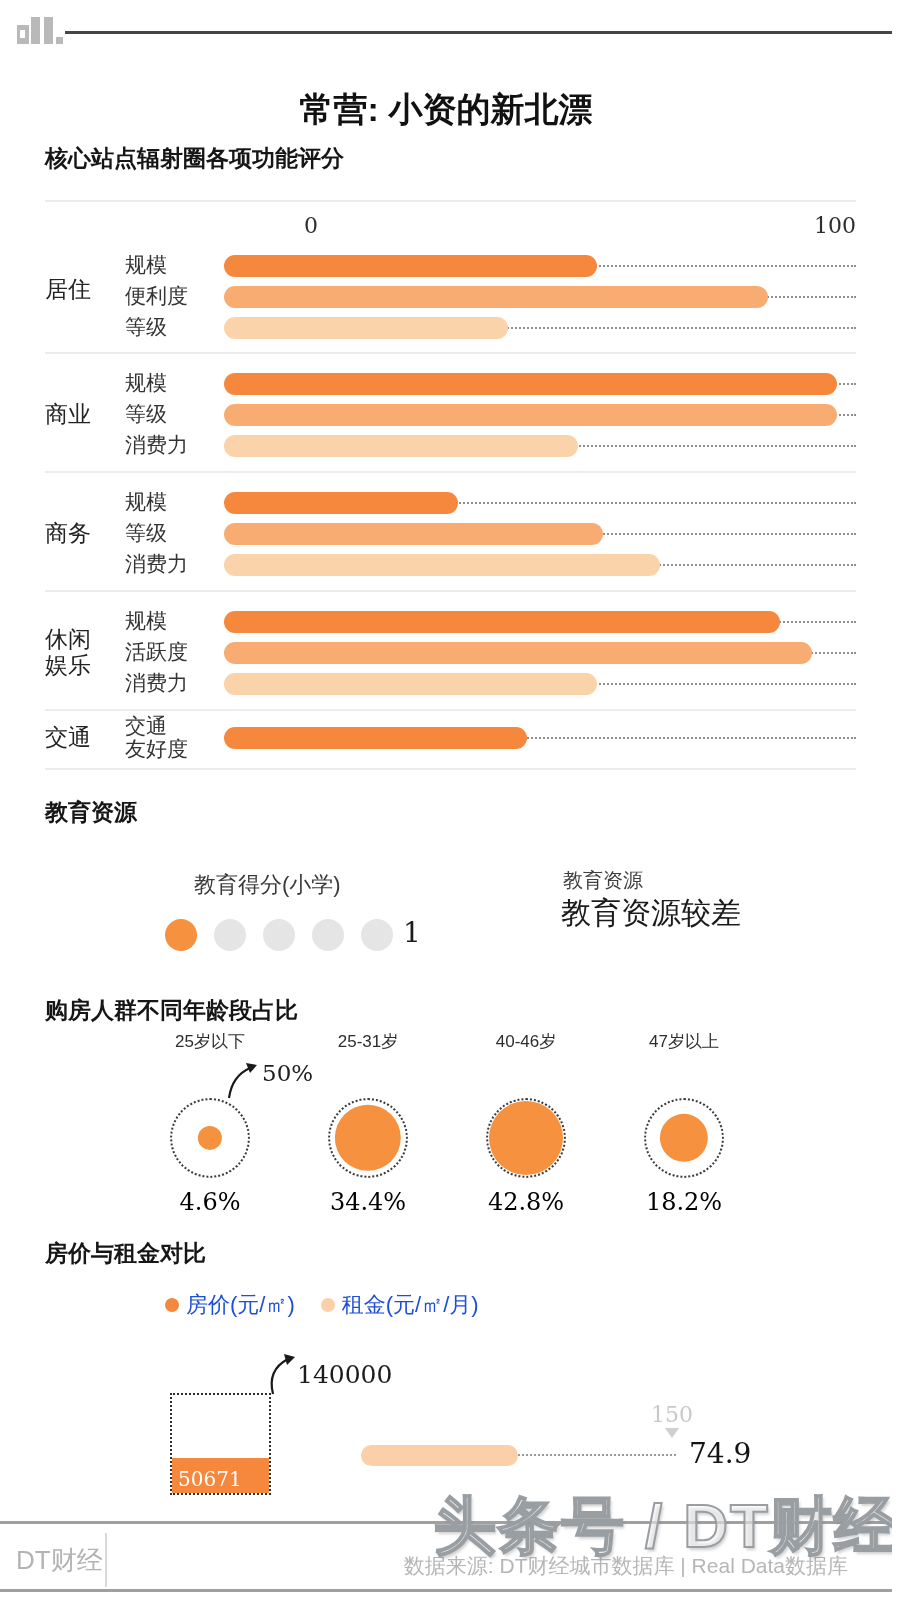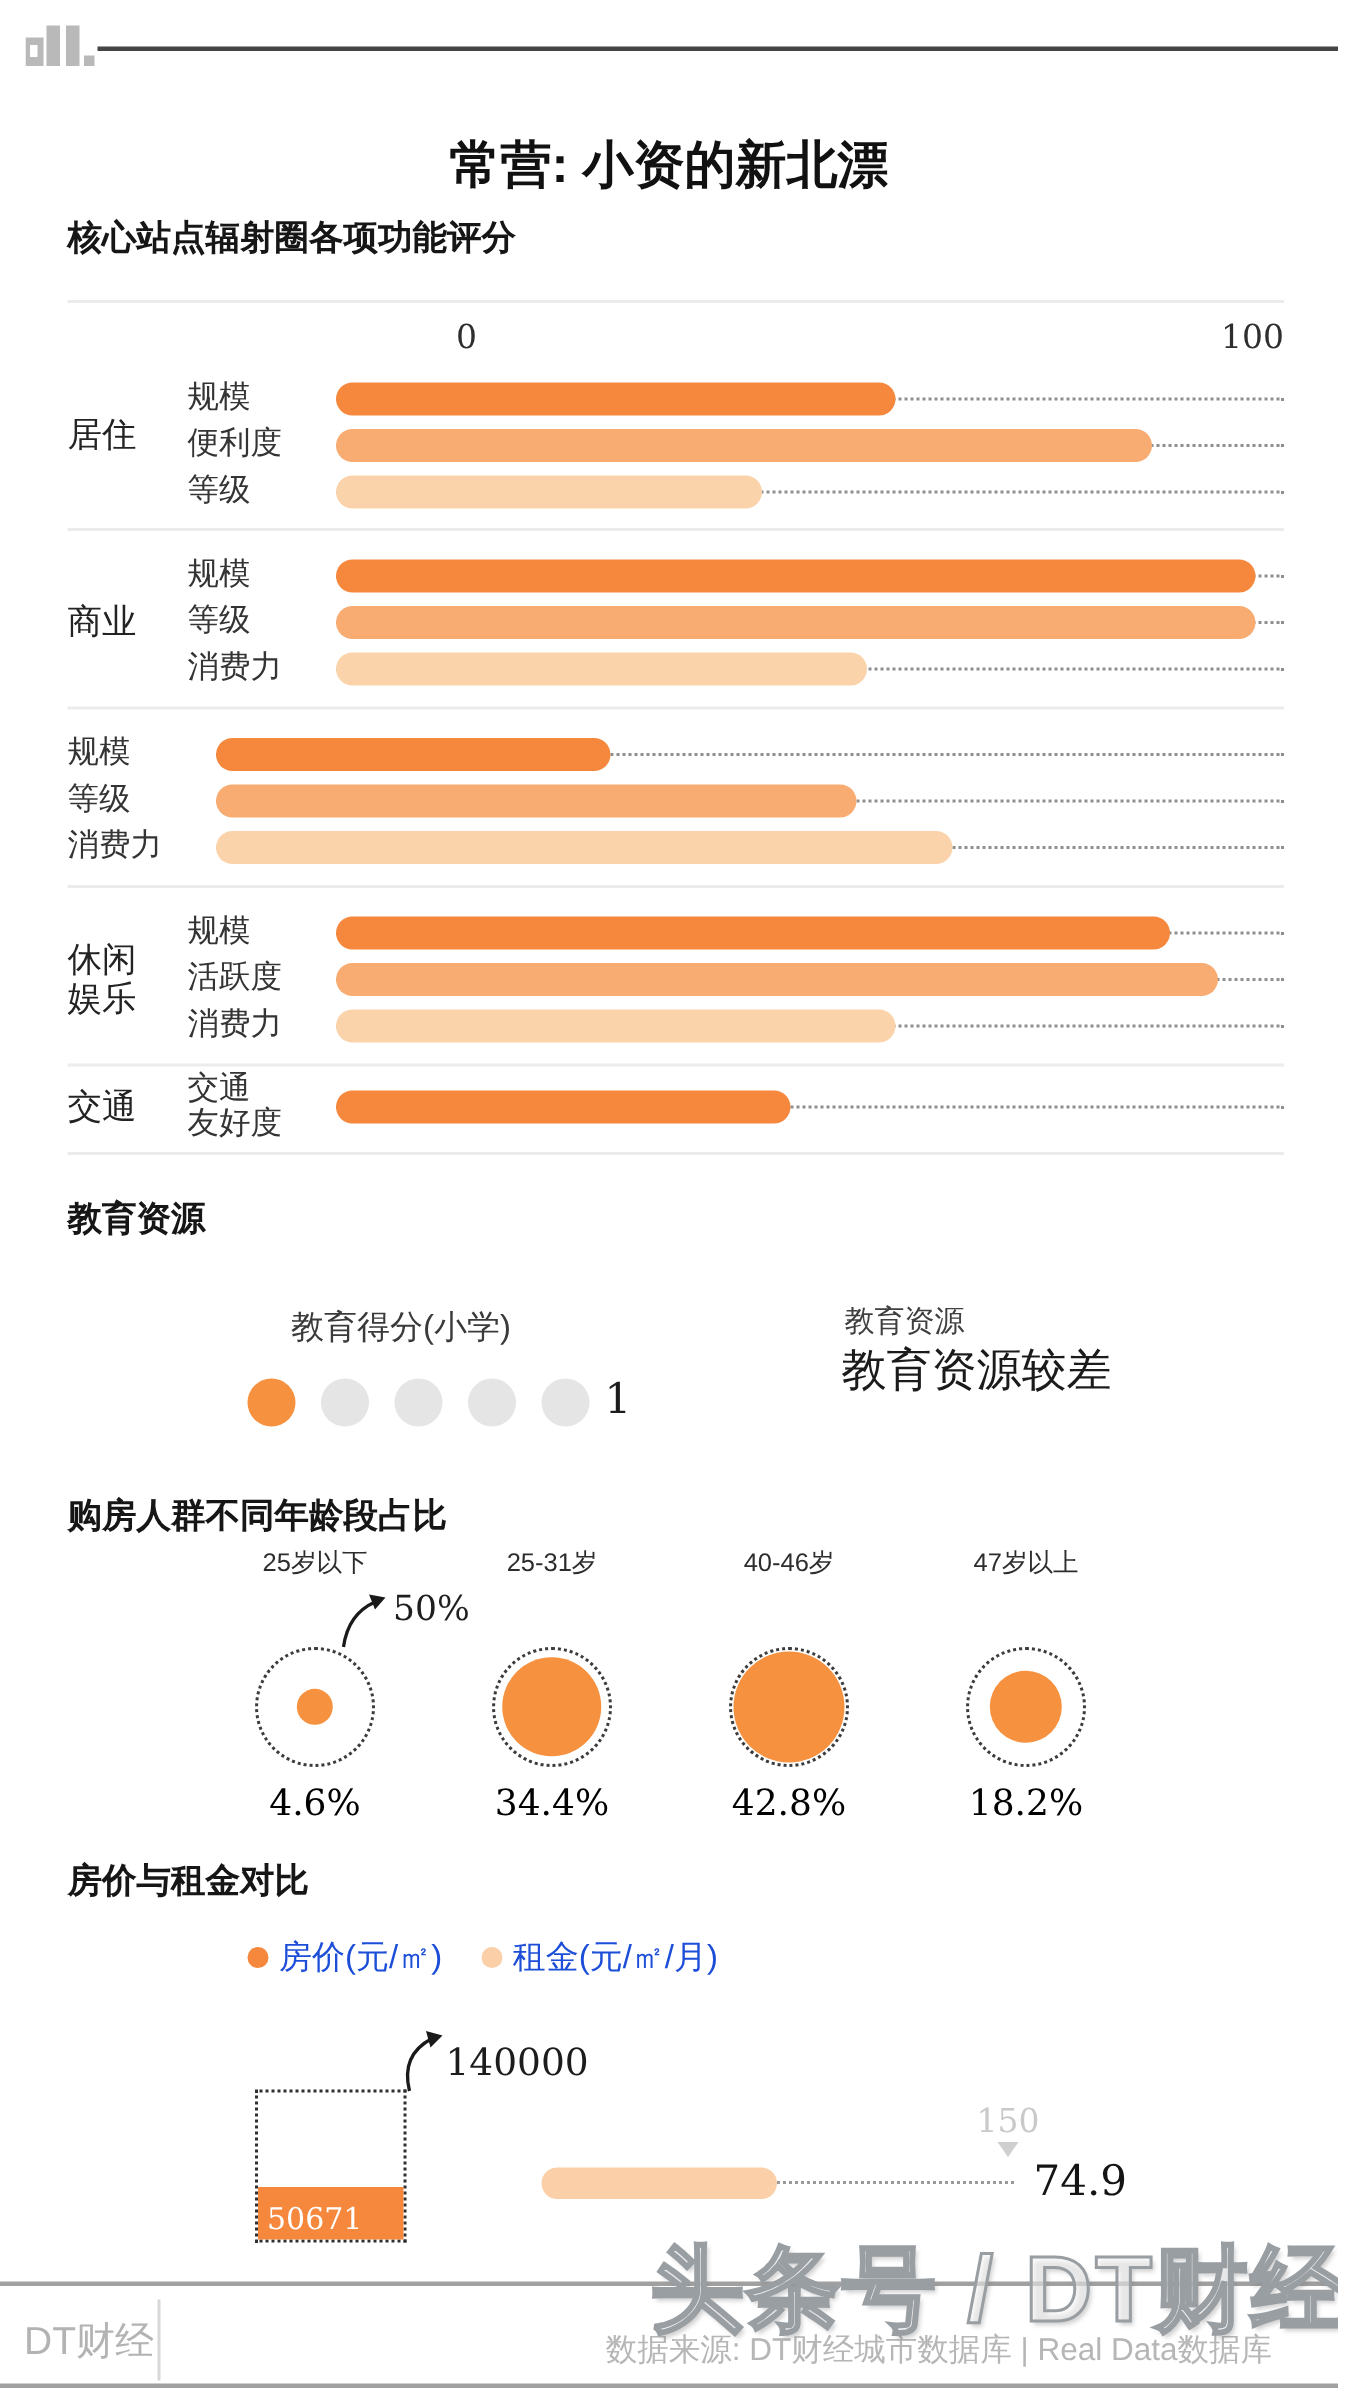--- a/index.html
+++ b/index.html
@@ -156,20 +156,21 @@
           <div class="sc-row">
             <span class="sc-rlabel">消费力</span>
             <div class="sc-track">
               <div class="sc-dots"></div>
               <div class="sc-bar" style="width: 56%; background: rgb(251, 211, 170);"></div>
             </div>
           </div>
         </div>
       </div>
       <div class="sc-group g2">
+        <div class="sc-glabel">商务</div>
         <div class="sc-rows">
           <div class="sc-row">
             <span class="sc-rlabel">规模</span>
             <div class="sc-track">
               <div class="sc-dots"></div>
               <div class="sc-bar" style="width: 37%; background: rgb(246, 136, 61);"></div>
             </div>
           </div>
           <div class="sc-row">
             <span class="sc-rlabel">等级</span>

